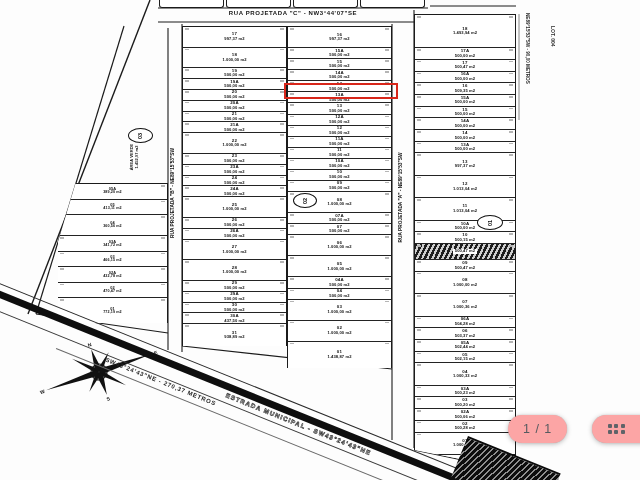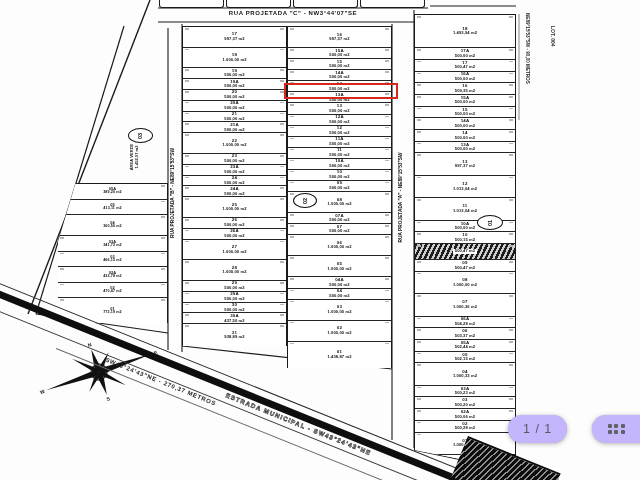--- a/index.html
+++ b/index.html
@@ -67,21 +67,21 @@
     font-size:4.1px; font-weight:bold; color:#131313; line-height:1.2; }
 
   
   .boundary-txt { position:absolute; font-size:4.6px; font-weight:bold; color:#2c2c2c;
     white-space:nowrap; }
 
   
   #compass { position:absolute; left:34px; top:334px; width:130px; height:76px; z-index:4; }
 
   
-  .pill { position:absolute; top:415px; height:28px; background:#c4b5fd; border-radius:15px;
+  .pill { position:absolute; top:415px; height:28px; background:#fca5a5; border-radius:15px;
     box-shadow:0 1px 5px rgba(0,0,0,.28), 0 0 1px rgba(0,0,0,.2);
     display:flex; align-items:center; z-index:20; }
   #page-pill { left:508px; padding:0 15px; font-size:12.5px; color:#565a5f; letter-spacing:1px; }
   #grid-pill { left:592px; width:64px; padding-left:16px; }
   #grid-icon { display:grid; grid-template-columns:repeat(3,4px); grid-template-rows:repeat(2,4px);
     gap:2.4px; }
   #grid-icon i { background:#5f6368; border-radius:1px; }
 </style>
 </head>
 <body>

